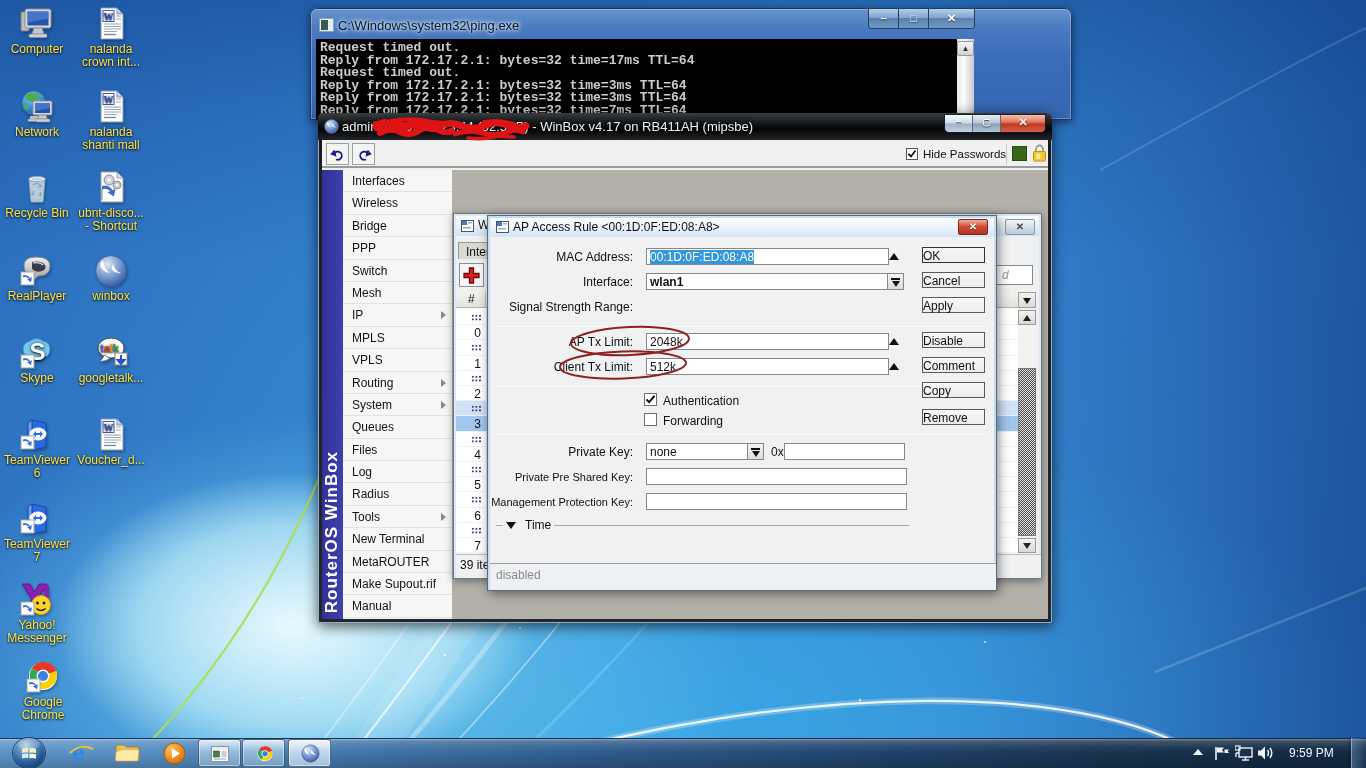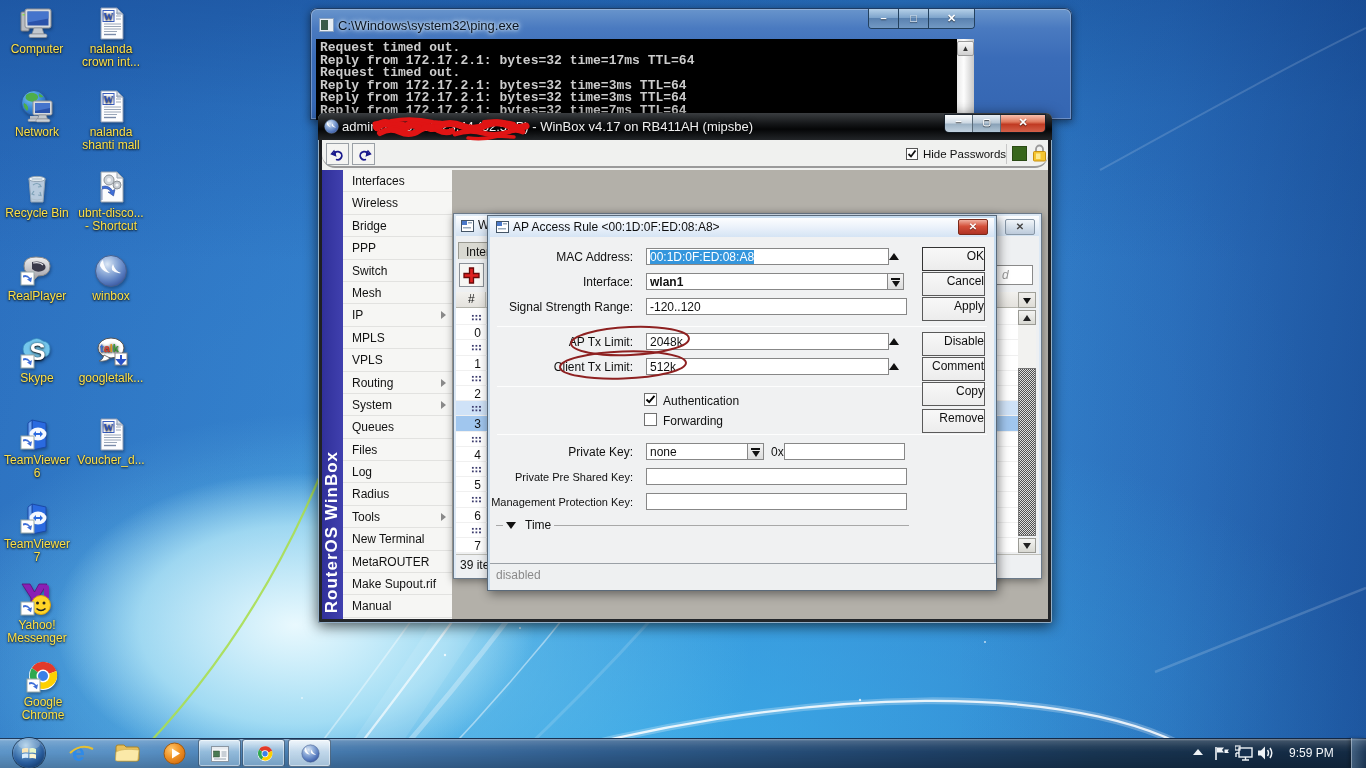--- a/index.html
+++ b/index.html
@@ -24,21 +24,21 @@
 #cmdcon { position:absolute; left:6px; top:31px; width:641px; height:81px; background:#000; }
 #cmdcon pre { font-family:"Liberation Mono", monospace; font-size:13px; font-weight:bold; line-height:12.6px; color:#cccccc; margin:3px 0 0 4px; letter-spacing:0px; }
 #cmdsb { position:absolute; left:647px; top:31px; width:17px; height:81px; background:linear-gradient(90deg,#e8e8e8,#fdfdfd 40%,#c8c8c8); }
 #cmdsb .up { position:absolute; left:0; top:2px; width:17px; height:15px; background:linear-gradient(180deg,#f8f8f8,#d0d0d0); border:1px solid #9a9a9a; border-radius:2px; font-size:8px; text-align:center; line-height:14px; color:#333; }
 
 
 #wb { position:absolute; left:318px; top:113px; width:734px; height:510px; border-radius:6px 6px 2px 2px; background:linear-gradient(180deg,#0b0b0c 0%,#1b1d20 8%, #23262a 100%); box-shadow:0 0 0 1px rgba(160,190,215,.9) inset, 0 3px 14px rgba(0,0,0,.65); }
 #wb .tbar { position:absolute; left:0; top:0; width:100%; height:27px; border-radius:6px 6px 0 0; background:linear-gradient(180deg,#3a3d40 0%,#141618 40%,#050607 60%,#222528 100%); }
 #wb .ttl { position:absolute; left:24px; top:6px; font-size:13px; color:#f0f0f0; text-shadow:0 0 6px rgba(0,0,0,.9); white-space:pre; }
 #wbin { position:absolute; left:4px; top:27px; width:726px; height:479px; background:#f0f1ef; }
-#wbtool { position:absolute; left:0; top:0; width:726px; height:28px; background:#f0f1ef; border-bottom:2px solid #9a9a9a;border-radius:13px; }
+#wbtool { position:absolute; left:0; top:0; width:726px; height:28px; background:#f0f1ef; border-bottom:2px solid #9a9a9a; }
 .ubtn { position:absolute; top:3px; width:23px; height:22px; background:#f4f4f2; border:1px solid #9aa0a6; }
 .ubtn svg { position:absolute; left:3px; top:3px; }
 #wbside { position:absolute; left:0; top:30px; width:21px; height:449px; background:linear-gradient(90deg,#30309a,#4040ae); }
 #wbside span { position:absolute; left:0px; bottom:6px; width:21px; font-size:17px; font-weight:bold; color:#fff; writing-mode:vertical-rl; transform:rotate(180deg); letter-spacing:1px; white-space:nowrap; }
 #wbmenu { position:absolute; left:21px; top:30px; width:109px; height:449px; background:#f4f4f2; overflow:hidden; }
 #wbmenu .mi { position:relative; height:22.4px; line-height:22.4px; padding-left:9px; font-size:12px; color:#111; border-bottom:1px solid #e2e2e0; background:#f6f6f4; }
 #wbmenu .mi .arr { position:absolute; right:6px; top:7px; width:0; height:0; border-left:5px solid #8a8a8a; border-top:4px solid transparent; border-bottom:4px solid transparent; }
 #wbwork { position:absolute; left:130px; top:30px; width:596px; height:449px; background:#b3b0a9; }
 
 
@@ -50,21 +50,21 @@
 
 #dlg { position:absolute; left:487px; top:215px; width:510px; height:376px; background:#c6dcf0; border:1px solid #5a6a7a; box-shadow:2px 3px 10px rgba(0,0,0,.45); }
 #dlg .dtbar { position:absolute; left:2px; top:2px; right:2px; height:19px; background:linear-gradient(180deg,#fdfeff 0%,#eaf1fa 50%,#d5e4f4 100%); }
 #dlg .dttl { position:absolute; left:25px; top:4px; font-size:12px; color:#101010; }
 #dbody { position:absolute; left:2px; top:21px; right:2px; bottom:2px; background:#f0f1f2; }
 .lbl { position:absolute; right:361px; font-size:12px; color:#101010; white-space:nowrap; }
 .fld { position:absolute; left:156px; height:17px; background:#fff; border:1px solid #878787; font-size:12px; color:#101010; padding:1px 3px 0 3px; white-space:nowrap; overflow:hidden; }
 .uparr { position:absolute; width:0; height:0; border-bottom:7px solid #101010; border-left:5px solid transparent; border-right:5px solid transparent; }
 .hline { position:absolute; left:7px; right:7px; height:1px; background:#c4c4c4; border-bottom:1px solid #fdfdfd; }
 .cb { position:absolute; width:13px; height:13px; background:#fff; border:1px solid #707070; font-size:11px; line-height:12px; text-align:center; color:#000; font-weight:bold; }
-.dbtn { position:absolute; left:432px; width:63px; height:24px; background:linear-gradient(180deg,#f8f8f8,#ececec); border:1px solid #5a5a5a; font-size:12px; text-align:right; line-height:17px; color:#101010; }
+.dbtn { position:absolute; left:432px; width:63px; height:16px; background:linear-gradient(180deg,#f8f8f8,#ececec); border:1px solid #5a5a5a; font-size:12px; text-align:left; line-height:17px; color:#101010; }
 .combo-b { position:absolute; width:17px; height:17px; background:linear-gradient(180deg,#f4f4f4,#dcdcdc); border:1px solid #878787; }
 .combo-b:before { content:""; position:absolute; left:3px; top:4px; width:9px; height:1.5px; background:#101010; }
 .combo-b:after { content:""; position:absolute; left:4px; top:7px; width:0; height:0; border-top:6px solid #101010; border-left:4px solid transparent; border-right:4px solid transparent; }
 
 
 #tb { position:absolute; left:0; top:738px; width:1366px; height:30px; background:linear-gradient(90deg, #569 0, #569 0); }
 .tbtn { position:absolute; top:1px; width:43px; height:28px; border-radius:3px; border:1px solid rgba(40,70,100,.75); background:linear-gradient(180deg,rgba(235,245,252,.9),rgba(170,205,230,.75) 45%,rgba(140,180,212,.7)); box-shadow:0 0 0 1px rgba(255,255,255,.45) inset; }
 .trow { position:absolute; left:0; width:562px; height:15.2px; border-bottom:1px solid #f0f0f0; }
 .trow b { position:absolute; left:0; top:1px; width:25px; text-align:right; font-weight:normal; font-size:12px; color:#101010; }
 .trow .dots { position:absolute; left:15px; top:4px; width:11px; height:8px; background:radial-gradient(circle, #3c3c6e 1.1px, transparent 1.4px) 0 0/3.6px 3.6px; }
@@ -513,21 +513,20 @@
     <div class="fld" style="top:11px; width:243px;"><span style="background:#3496dd; color:#fff;">00:1D:0F:ED:08:A8</span></div>
     <div class="uparr" style="left:399px; top:16px;"></div>
     <div class="dbtn" style="top:10px; border:1px solid #333;">OK</div>
 
     <div class="lbl" style="top:38px;">Interface:</div>
     <div class="fld" style="top:36px; width:243px;font-weight:bold;">wlan1</div>
     <div class="combo-b" style="left:397px; top:36px;"></div>
     <div class="dbtn" style="top:35px;">Cancel</div>
 
     <div class="lbl" style="top:63px;margin-left:20px;">Signal Strength Range:</div>
-    <div class="fld" style="top:61px; width:261px;">-120..120</div>
     <div class="dbtn" style="top:60px;">Apply</div>
 
     <div class="hline" style="top:89px;"></div>
 
     <div class="lbl" style="top:98px;">AP Tx Limit:</div>
     <div class="fld" style="top:96px; width:243px;">2048k</div>
     <div class="uparr" style="left:399px; top:101px;"></div>
     <div class="dbtn" style="top:95px;">Disable</div>
 
     <div class="lbl" style="top:123px;">Client Tx Limit:</div>

